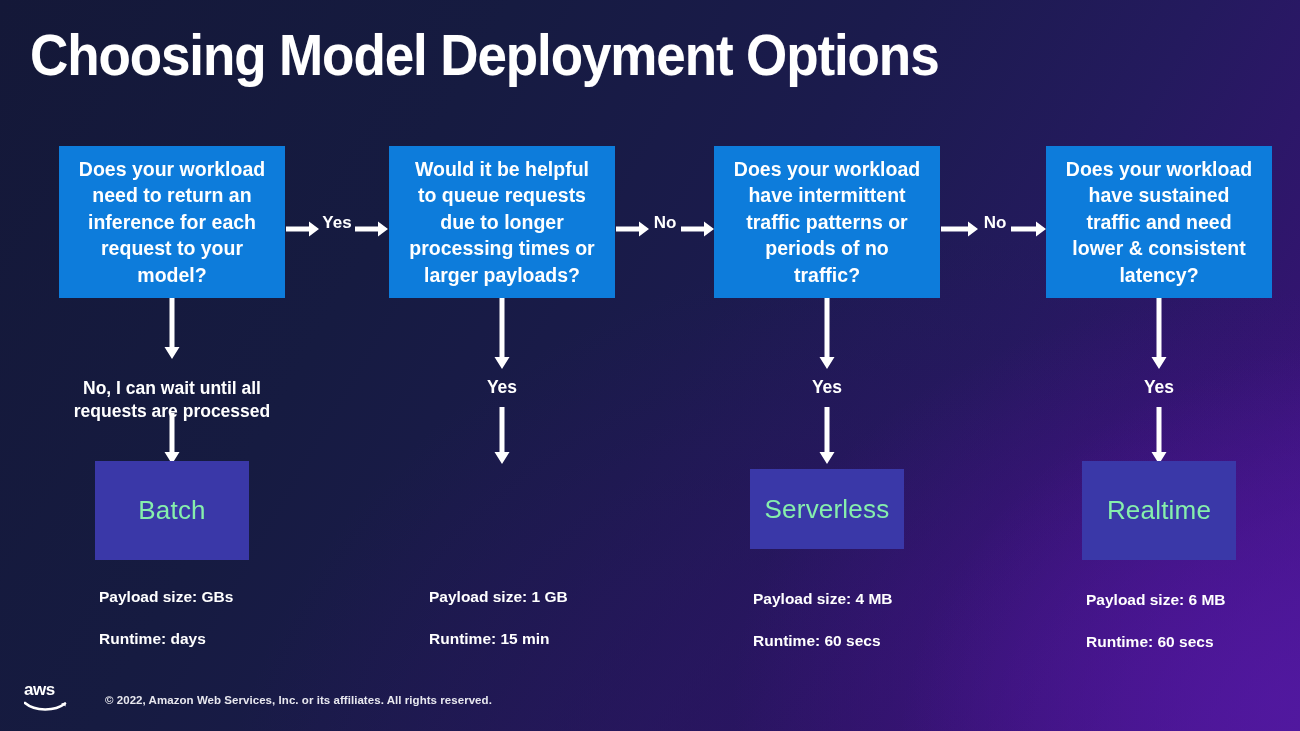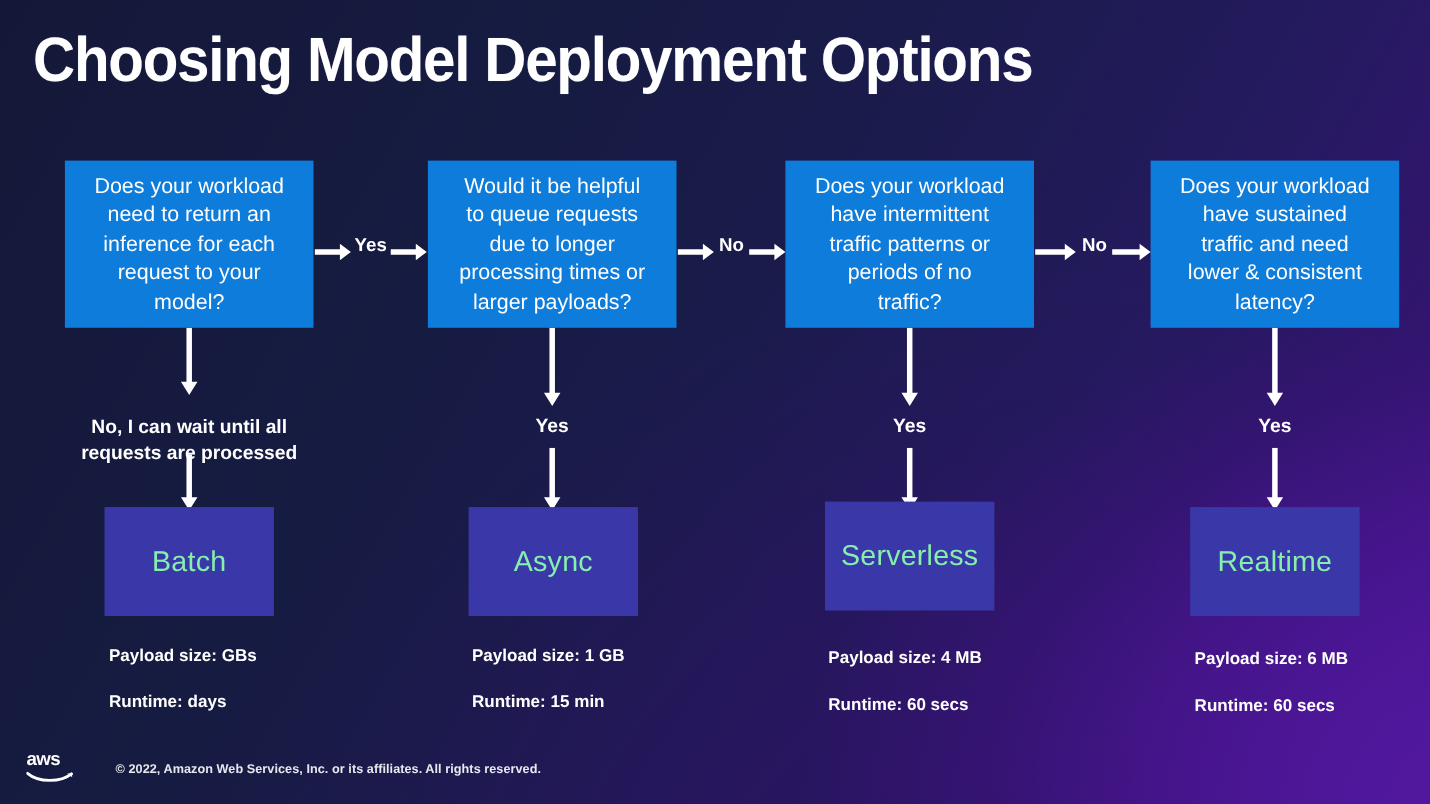--- a/index.html
+++ b/index.html
@@ -37,21 +37,21 @@
   .qbox {
     position:absolute;
     background:#0d7cdb;
     color:#ffffff;
     display:flex;
     align-items:center;
     justify-content:center;
     text-align:center;
     font-size:19.5px;
     line-height:26.5px;
-    font-weight:400;
+    font-weight:700;
     padding:4px 8px;
     white-space:pre-line;
   }
 
   
   .rbox {
     position:absolute;
     background:#3a38a8;
     color:#86efac;
     display:flex;
@@ -222,27 +222,26 @@
         <path d="M5.5 0 H10.5 V45 H15.5 L8 57 L0.5 45 H5.5 Z" fill="#ffffff"></path>
       </svg>
   </div>
 
   <div class="rbox" style="left:95px; top:461px; width:154px; height:99px;">Batch</div>
   <div class="caption" style="left:99px; top:565px; width:230px;">
     <span>Payload size: GBs</span><br>
     <span>Runtime: days</span>
   </div>
 
-  <div class="rbox" style="left:426px; top:461px; width:154px; height:99px;">Async</div>
   <div class="caption" style="left:429px; top:565px; width:230px;">
     <span>Payload size: 1 GB</span><br>
     <span>Runtime: 15 min</span>
   </div>
 
-  <div class="rbox" style="left:750px; top:456px; width:154px; height:99px;">Serverless</div>
+  <div class="rbox" style="left:750px; top:469px; width:154px; height:80px;">Serverless</div>
   <div class="caption" style="left:753px; top:567px; width:230px;">
     <span>Payload size: 4 MB</span><br>
     <span>Runtime: 60 secs</span>
   </div>
 
   <div class="rbox" style="left:1082px; top:461px; width:154px; height:99px;">Realtime</div>
   <div class="caption" style="left:1086px; top:568px; width:230px;">
     <span>Payload size: 6 MB</span><br>
     <span>Runtime: 60 secs</span>
   </div>

